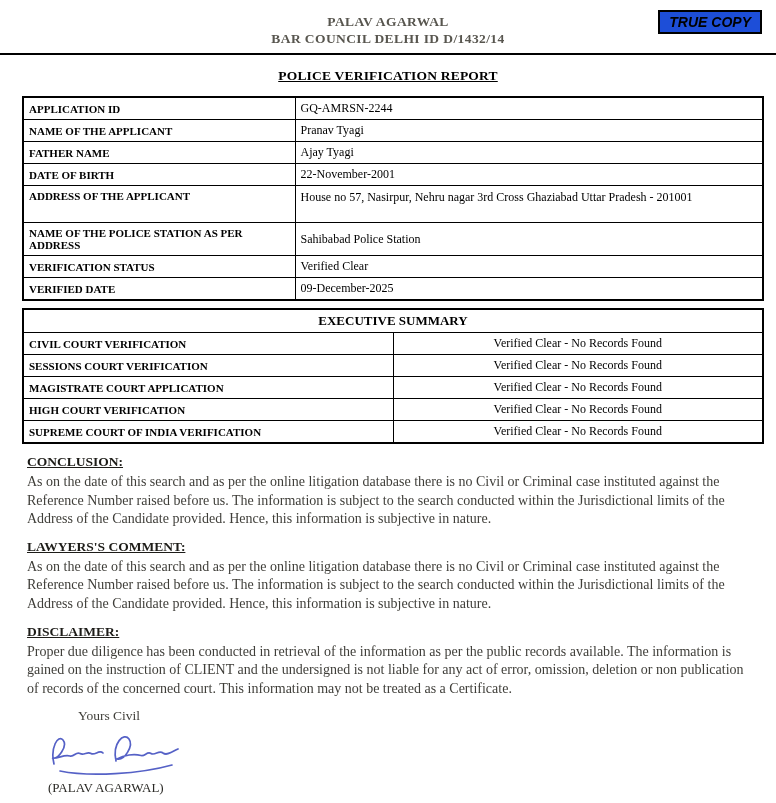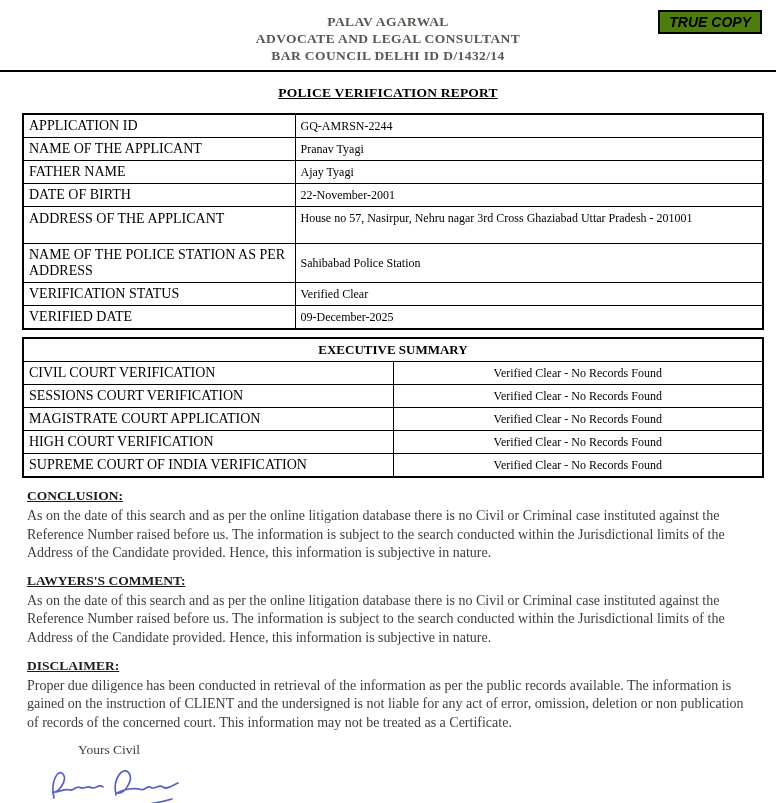--- a/index.html
+++ b/index.html
@@ -22,39 +22,39 @@
     letter-spacing: 0.4px;
     color: var(--header_gray, #58564f);
   }
   .letterhead div { line-height: 17px; }
   .true-copy {
     position: absolute; top: 10px; right: 14px;
     border: 2.5px solid #000;
     padding: 2px 9px;
     font-family: "Liberation Sans", "DejaVu Sans", sans-serif;
     font-style: italic; font-weight: bold;
-    font-size: 14px; color: #000; background: #4d7c0f;
+    font-size: 14px; color: #000; background: #1d4ed8;
   }
   .rule { border: none; border-top: 2.5px solid #000; margin-top: 6px; width: 776px; }
 
   .doc-title {
     text-align: center; font-weight: bold; font-size: 13.5px;
     text-decoration: underline; margin-top: 13px; letter-spacing: 0.2px;
   }
 
   
   table.tbl {
     width: 742px; margin-left: 22px; border-collapse: collapse;
     border: 2px solid #000; table-layout: fixed;
   }
   table.details { margin-top: 12px; }
   table.summary { margin-top: 7px; }
   .tbl td, .tbl th { border: 1px solid #000; padding: 3px 5px; }
   td.label-cell {
-    width: 272px; font-weight: normal; font-size: 14px; height: 21px;
+    width: 272px; font-weight: bold; font-size: 11px; height: 21px;
   }
   td.value-cell { font-weight: normal; font-size: 12px; }
   tr.tall td { height: 37px; vertical-align: top; padding-top: 4px; }
   tr.two-line td.label-cell { height: 33px; }
   th.summary-head {
     text-align: center; font-size: 13px; font-weight: bold; height: 20px; margin-top: 39px;
   }
   table.summary td.value-cell { text-align: center; height: 20px; }
   table.summary td.label-cell { height: 20px; }
 
@@ -74,21 +74,20 @@
   .signature-wrap { margin-left: 44px; margin-top: 4px; height: 52px; }
   .signer-name { margin-left: 48px; font-size: 13px; color: #2a2925; }
 </style>
 </head>
 <body>
 
 <div class="page">
 
   <div class="letterhead">
     <div>PALAV AGARWAL</div>
-    <div>ADVOCATE AND LEGAL CONSULTANT</div>
     <div>BAR COUNCIL DELHI ID D/1432/14</div>
   </div>
   <div class="true-copy">TRUE COPY</div>
   <hr class="rule">
 
   <div class="doc-title">POLICE VERIFICATION REPORT</div>
 
   <table class="tbl details">
     <tbody>
       <tr>

